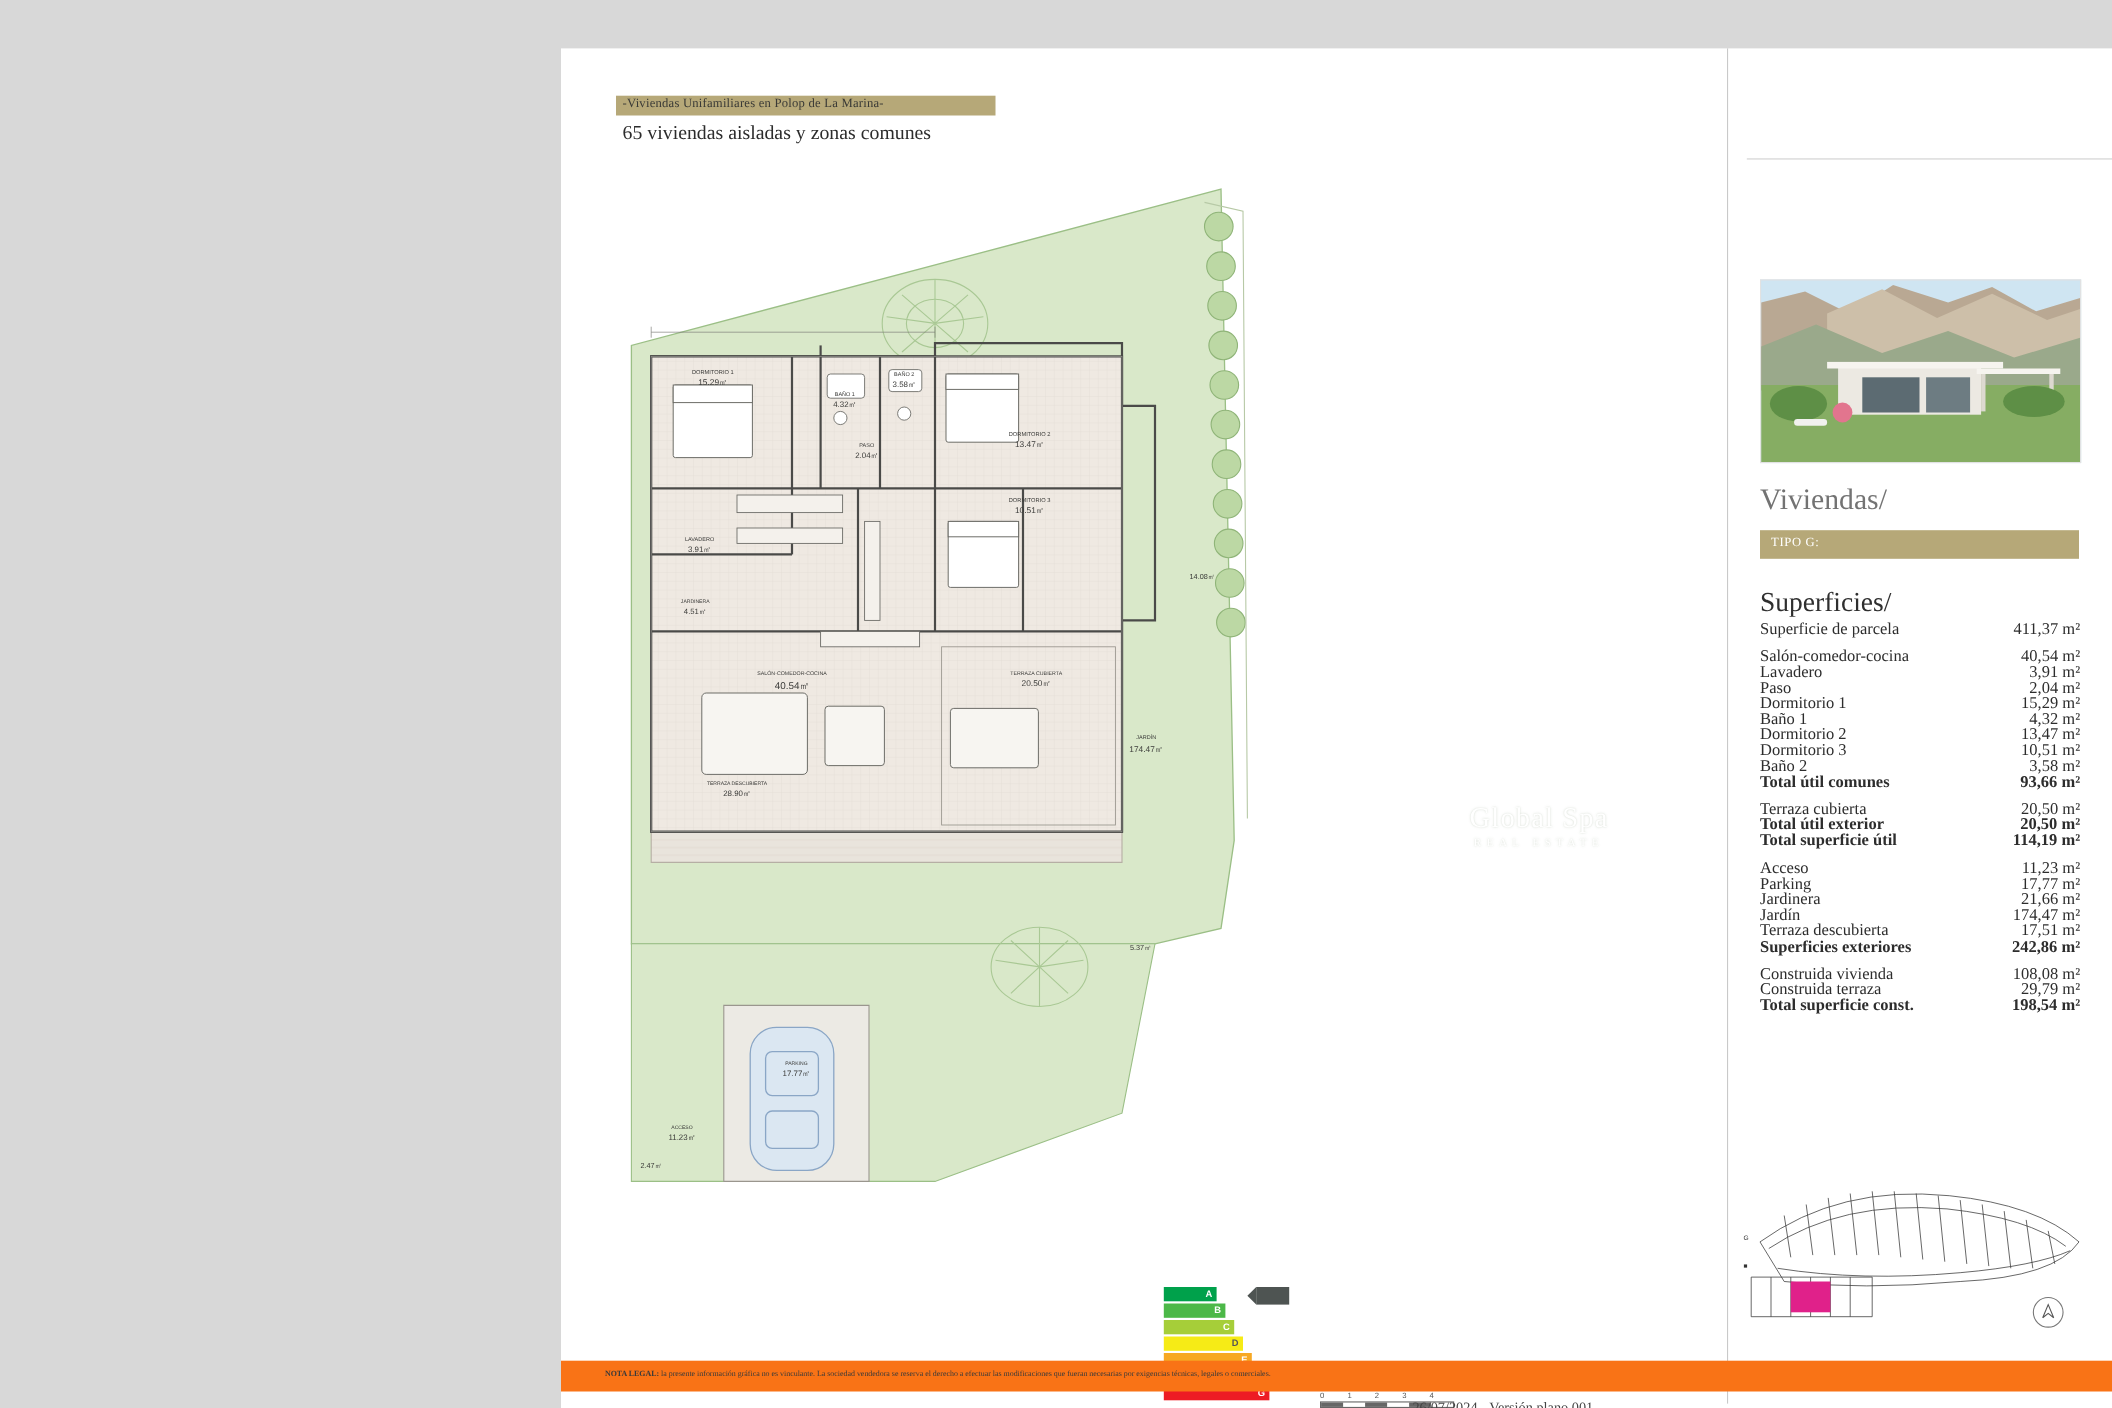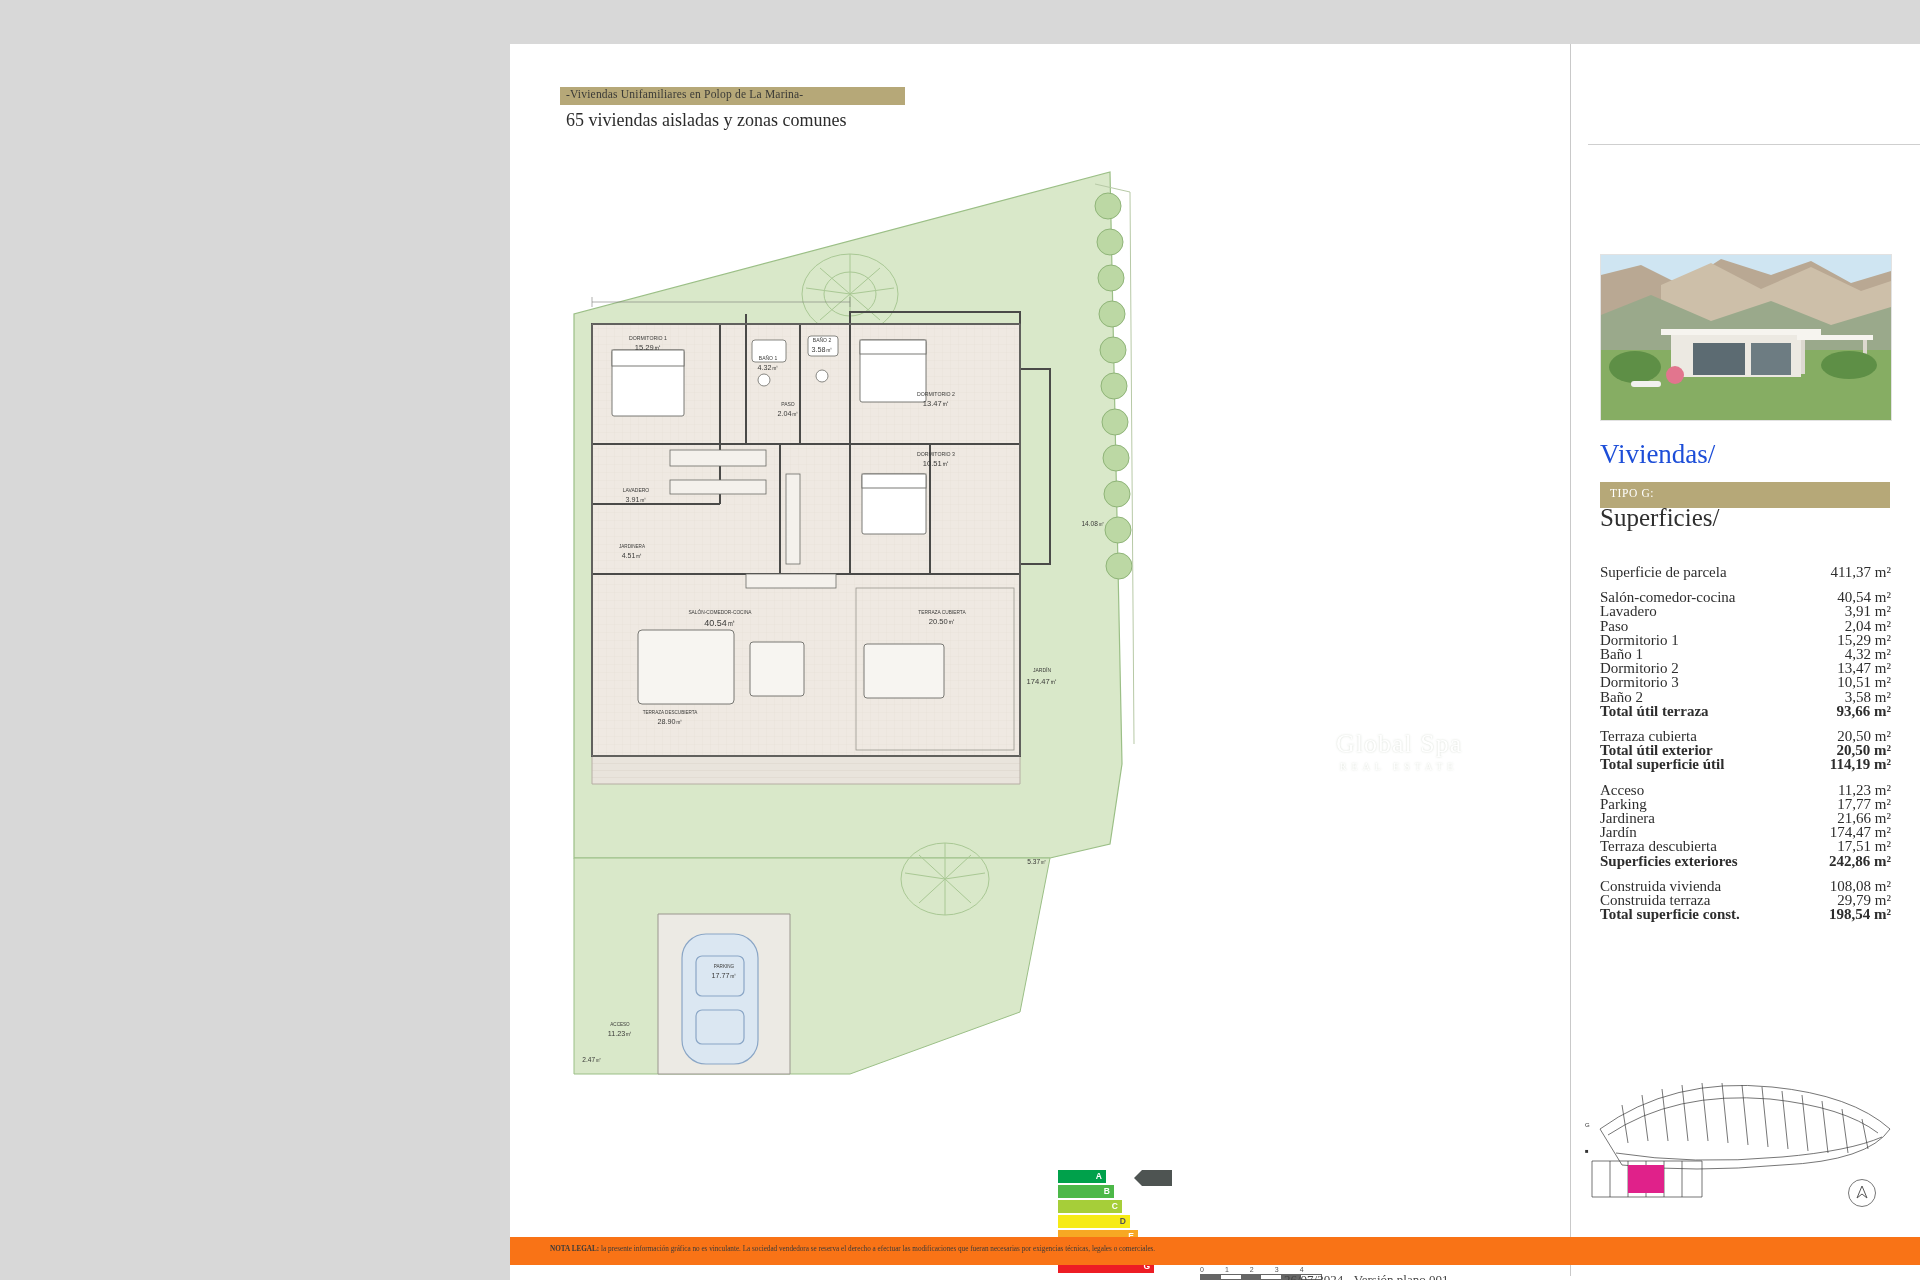--- a/index.html
+++ b/index.html
@@ -13,24 +13,24 @@
   .vline{position:absolute;left:1060px;top:0;width:1px;height:1232px;background:#c9c9c9;}
   .hline-top{position:absolute;left:1078px;top:100px;width:350px;height:1px;background:#cfcfcf;}
   
   .plan{position:absolute;left:40px;top:100px;width:1000px;height:1000px;}
   .plan svg{display:block;}
   .watermark{position:absolute;left:786px;top:585px;color:#ffffff;font-size:26px;letter-spacing:1px;
              text-shadow:0 0 2px rgba(120,140,110,.35);pointer-events:none;}
   .watermark small{display:block;font-size:10px;letter-spacing:5px;margin-top:2px;text-align:center;}
   
   .render{position:absolute;left:1090px;top:210px;width:290px;height:165px;border:1px solid #e2e2e2;overflow:hidden;background:#cfe3ef;}
-  .r-title{position:absolute;left:1090px;top:395px;font-size:27px;color:#1d4ed8;font-weight:400;}
+  .r-title{position:absolute;left:1090px;top:395px;font-size:27px;color:#737373;font-weight:400;}
   .tipo-band{position:absolute;left:1090px;top:438px;width:290px;height:26px;background:#b6a878;}
   .tipo-txt{position:absolute;left:1100px;top:443px;font-size:11.5px;color:#ffffff;letter-spacing:.6px;}
-  .s-title{position:absolute;left:1090px;top:460px;font-size:25px;color:#2f2f2f;}
+  .s-title{position:absolute;left:1090px;top:490px;font-size:25px;color:#2f2f2f;}
   .tbl{position:absolute;left:1090px;top:521px;width:291px;font-size:15px;color:#2d2d2d;}
   .tbl .row{display:flex;justify-content:space-between;line-height:14.2px;}
   .tbl .row .v{text-align:right;white-space:nowrap;}
   .tbl .row.b{font-weight:bold;}
   .tbl .sep{height:11px;}
   
   .sitemap{position:absolute;left:1072px;top:1025px;width:330px;height:140px;}
   .compass{position:absolute;left:1338px;top:1135px;width:26px;height:26px;border:1px solid #777;border-radius:50%;}
   
   .energy{position:absolute;left:548px;top:1126px;width:120px;}
@@ -298,21 +298,21 @@
       </div>
     <div class="row">
         <span>Dormitorio 3</span>
         <span class="v">10,51 m²</span>
       </div>
     <div class="row">
         <span>Baño 2</span>
         <span class="v">3,58 m²</span>
       </div>
     <div class="row b">
-        <span>Total útil terraza</span>
+        <span>Total útil comunes</span>
         <span class="v">93,66 m²</span>
       </div>
 
     <div class="sep"></div>
     <div class="row">
         <span>Terraza cubierta</span>
         <span class="v">20,50 m²</span>
       </div>
     <div class="row b">
         <span>Total útil exterior</span>

